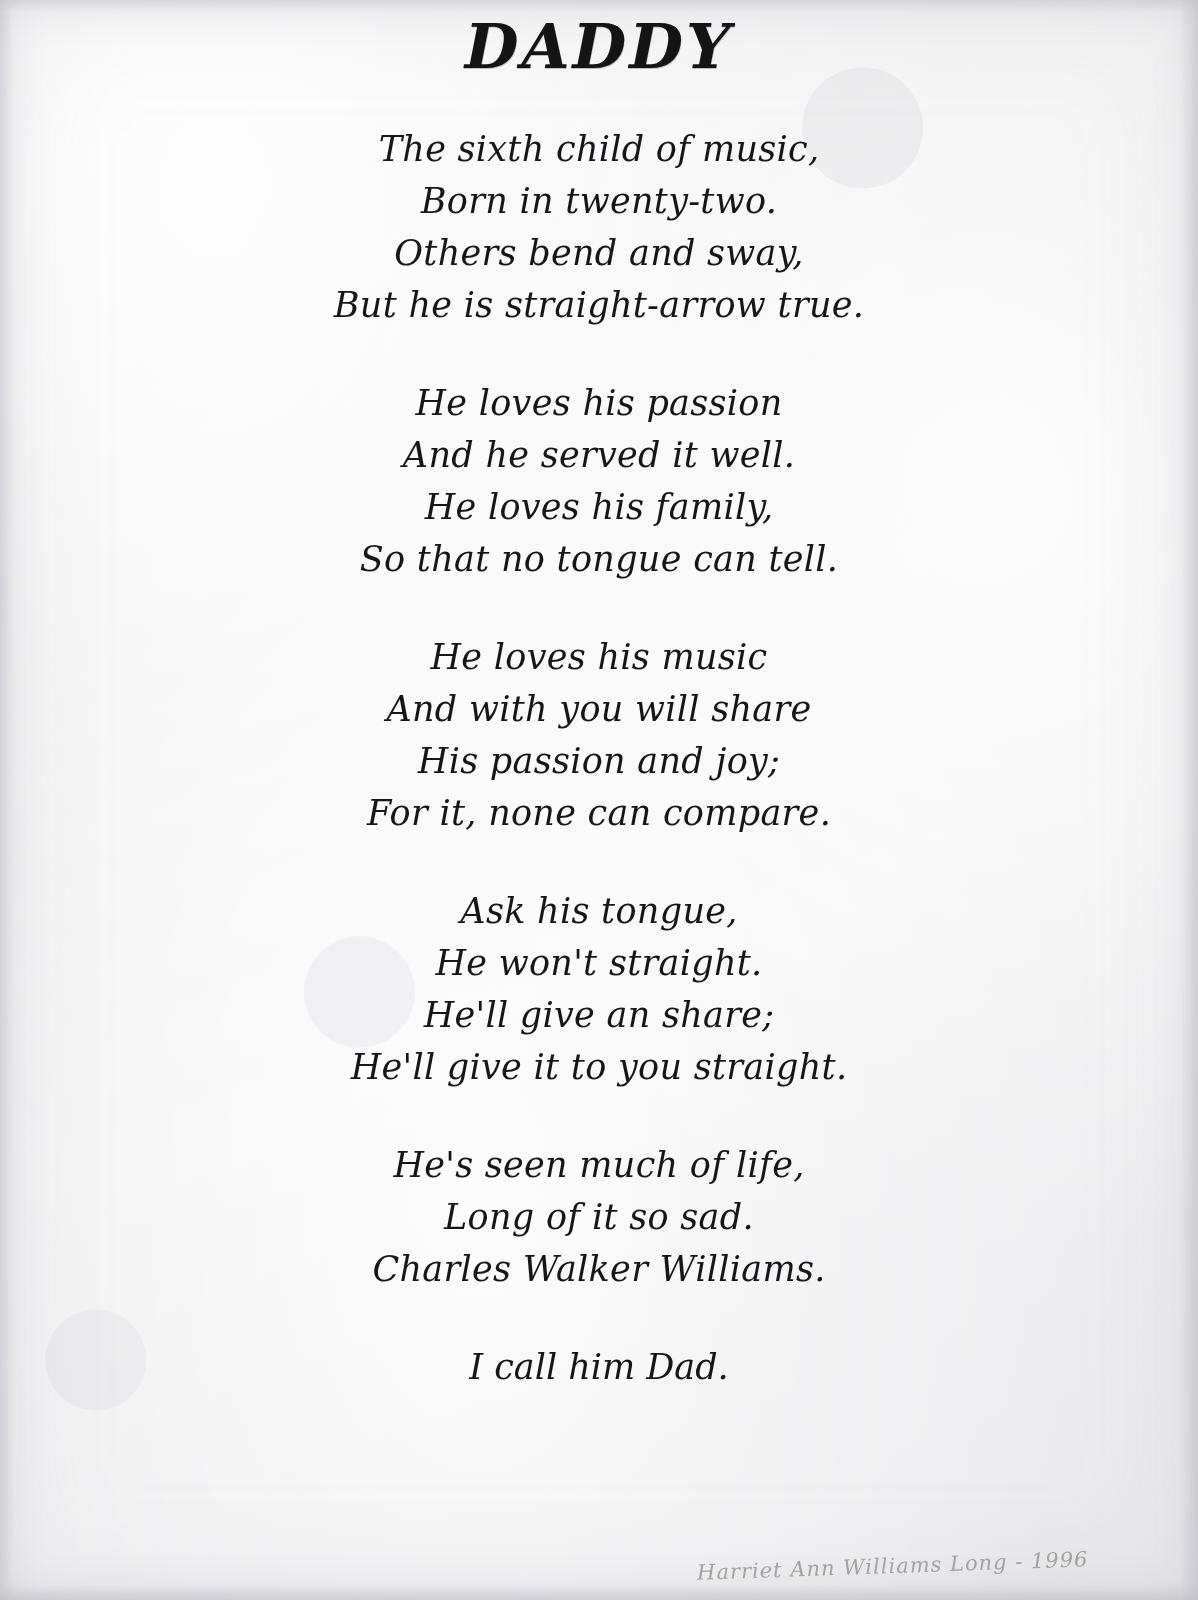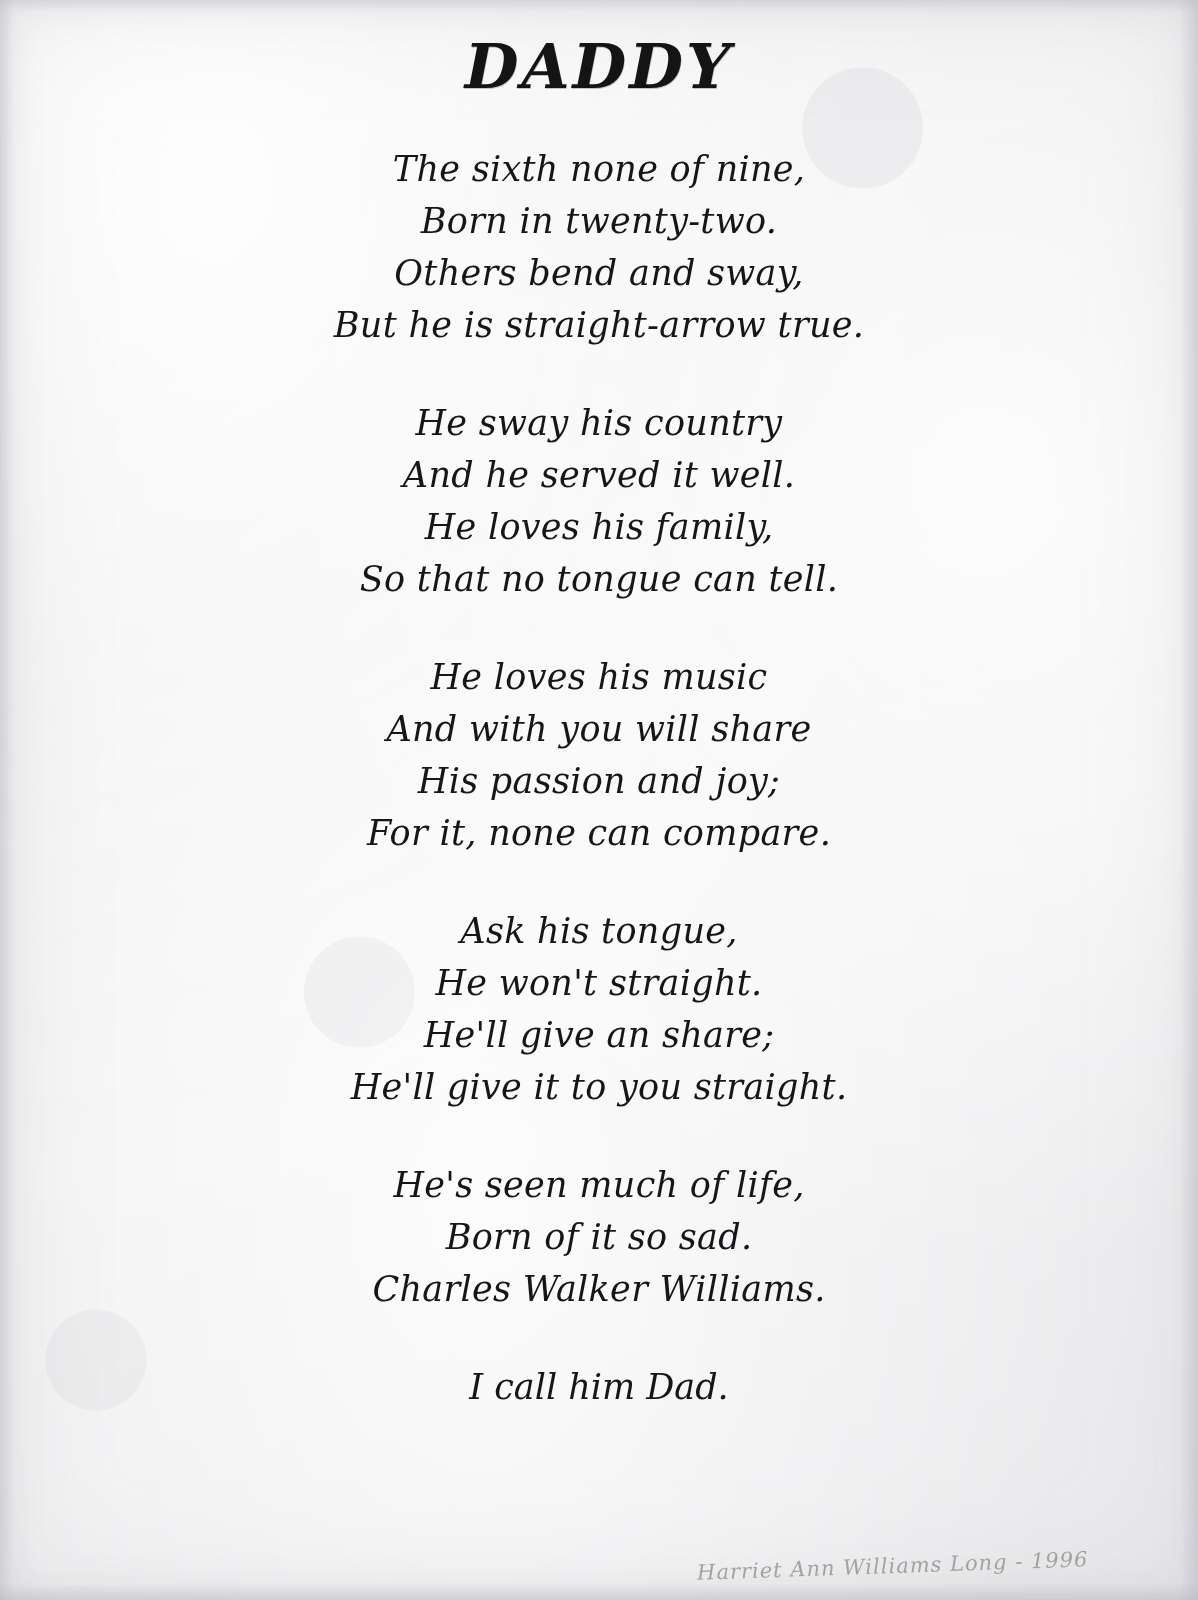--- a/index.html
+++ b/index.html
@@ -66,21 +66,21 @@
     position: absolute;
     left: 0; right: 0; bottom: 0; height: 16px;
     background: linear-gradient(0deg, rgba(198,198,206,0.55), rgba(198,198,206,0));
     pointer-events: none;
   }
 
   .content {
     position: relative;
     z-index: 2;
     text-align: center;
-    padding-top: 34px;
+    padding-top: 14px;
   }
 
   .poem-title {
     font-family: "DejaVu Serif", "Liberation Serif", serif;
     font-style: italic;
     font-weight: 700;
     font-size: 62px;
     letter-spacing: 3px;
     color: #141414;
     margin: 0 0 44px 0;
@@ -137,28 +137,28 @@
   <div class="edge-left"></div>
   <div class="edge-right"></div>
   <div class="edge-top"></div>
   <div class="edge-bottom"></div>
   <div class="vignette"></div>
 
   <div class="content">
     <h1 class="poem-title">DADDY</h1>
 
     <div class="stanza">
-      <div class="line">The sixth none of nine,</div>
+      <div class="line">The sixth child of music,</div>
       <div class="line">Born in twenty-two.</div>
       <div class="line">Others bend and sway,</div>
       <div class="line">But he is straight-arrow true.</div>
     </div>
 
     <div class="stanza">
-      <div class="line">He sway his country</div>
+      <div class="line">He loves his passion</div>
       <div class="line">And he served it well.</div>
       <div class="line">He loves his family,</div>
       <div class="line">So that no tongue can tell.</div>
     </div>
 
     <div class="stanza">
       <div class="line">He loves his music</div>
       <div class="line">And with you will share</div>
       <div class="line">His passion and joy;</div>
       <div class="line">For it, none can compare.</div>
@@ -166,21 +166,21 @@
 
     <div class="stanza">
       <div class="line">Ask his tongue,</div>
       <div class="line">He won't straight.</div>
       <div class="line">He'll give an share;</div>
       <div class="line">He'll give it to you straight.</div>
     </div>
 
     <div class="stanza">
       <div class="line">He's seen much of life,</div>
-      <div class="line">Born of it so sad.</div>
+      <div class="line">Long of it so sad.</div>
       <div class="line">Charles Walker Williams.</div>
     </div>
 
     <div class="final-line">I call him Dad.</div>
   </div>
 
   <div class="signature">Harriet Ann Williams Long - 1996</div>
 </div>
 
 </body></html>

